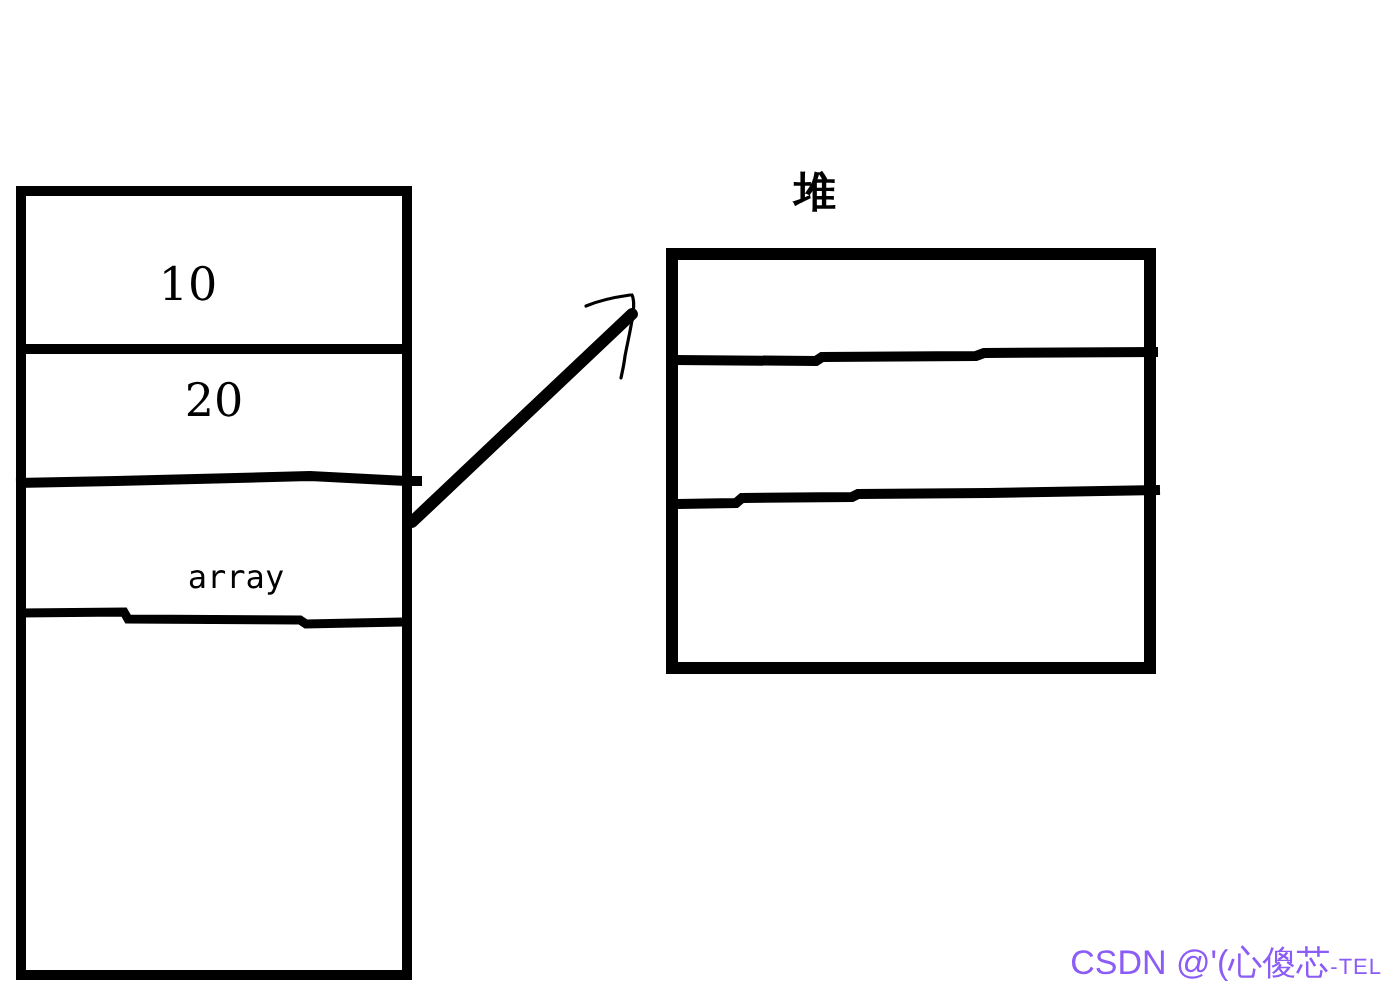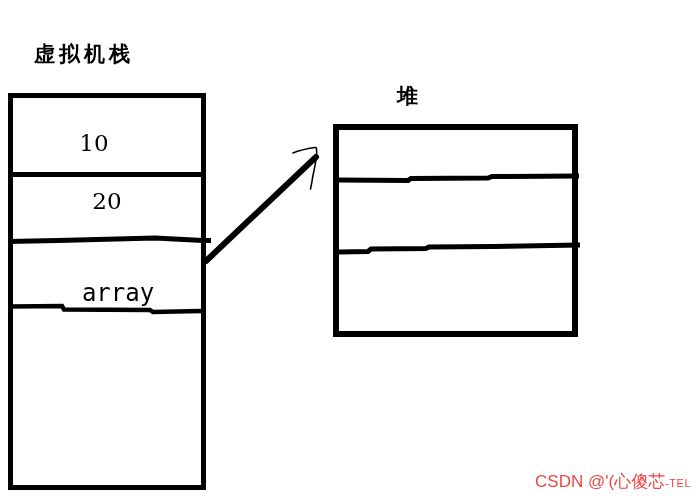--- a/index.html
+++ b/index.html
@@ -68,51 +68,50 @@
   .label-20 {
     left: 8px;
     top: 190px;
     width: 198px;
     font-size: 23px;
   }
   .label-array {
     left: 19px;
     top: 281px;
     width: 198px;
-    font-size: 24px;
+    font-size: 16px;
     font-family: "DejaVu Sans Mono", monospace;
   }
   .overlay-svg {
     position: absolute;
     left: 0;
     top: 0;
     width: 697px;
     height: 501px;
     pointer-events: none;
   }
   .watermark {
     position: absolute;
     right: 6px;
     bottom: 8px;
     font-family: "Liberation Sans", sans-serif;
     font-size: 17px;
-    color: #ef4444;
+    color: #8b5cf6;
     white-space: nowrap;
   }
   .watermark .wm-suffix {
     font-size: 11px;
     letter-spacing: 0.5px;
   }
 </style>
 </head>
 <body>
 
 <div class="canvas">
 
-  <div class="stack-title">虚拟机栈</div>
 
   <div class="heap-title">堆</div>
 
   <div class="stack-box"></div>
 
   <div class="heap-box"></div>
 
   <div class="cell-label label-10">10</div>
 
   <div class="cell-label label-20">20</div>

